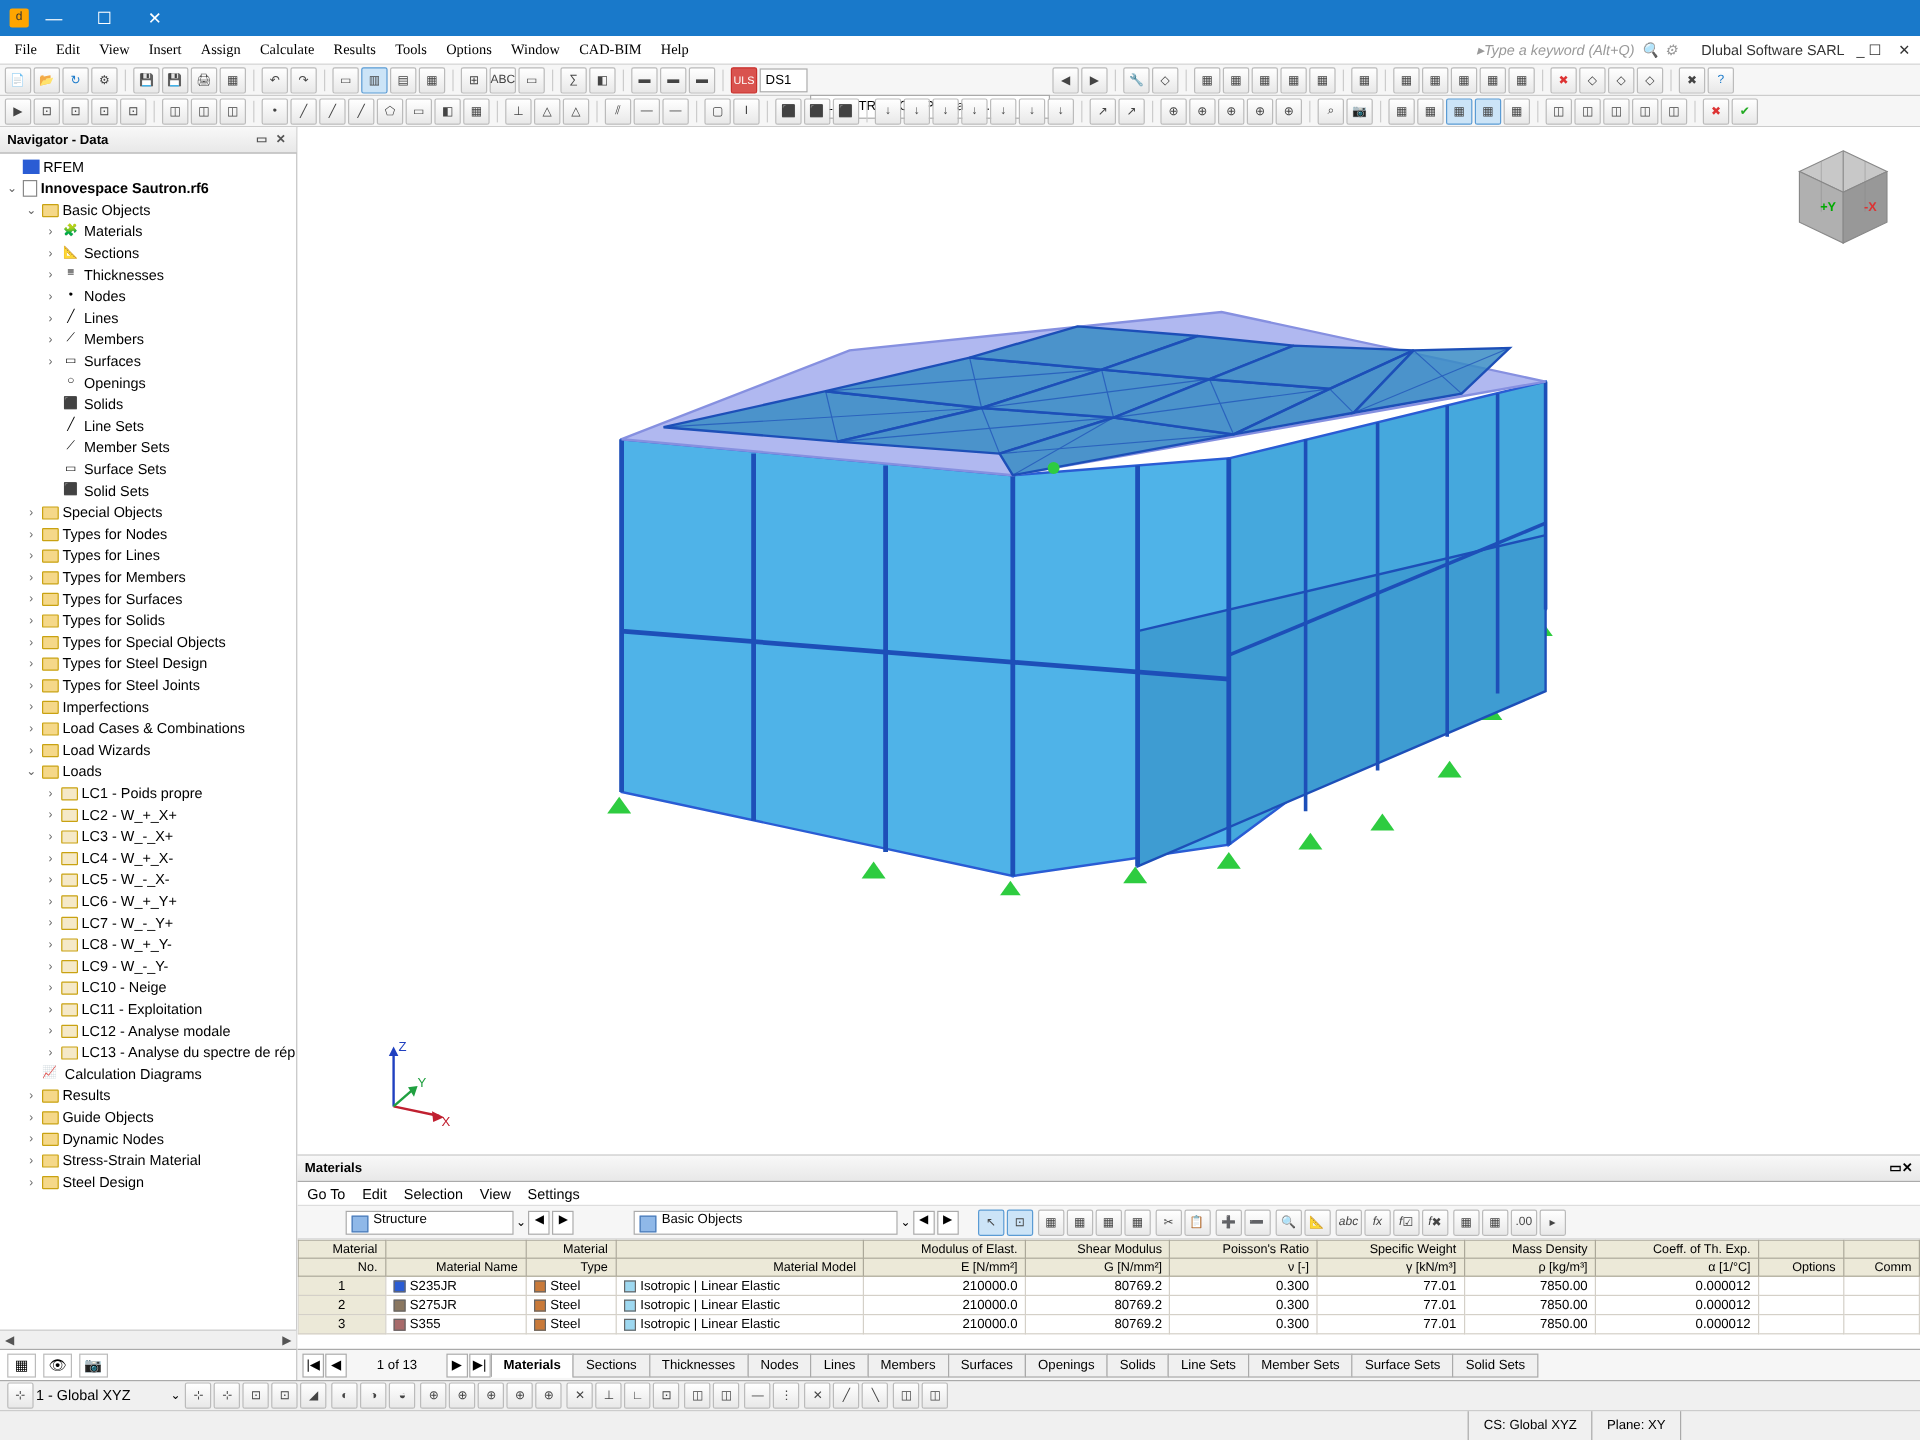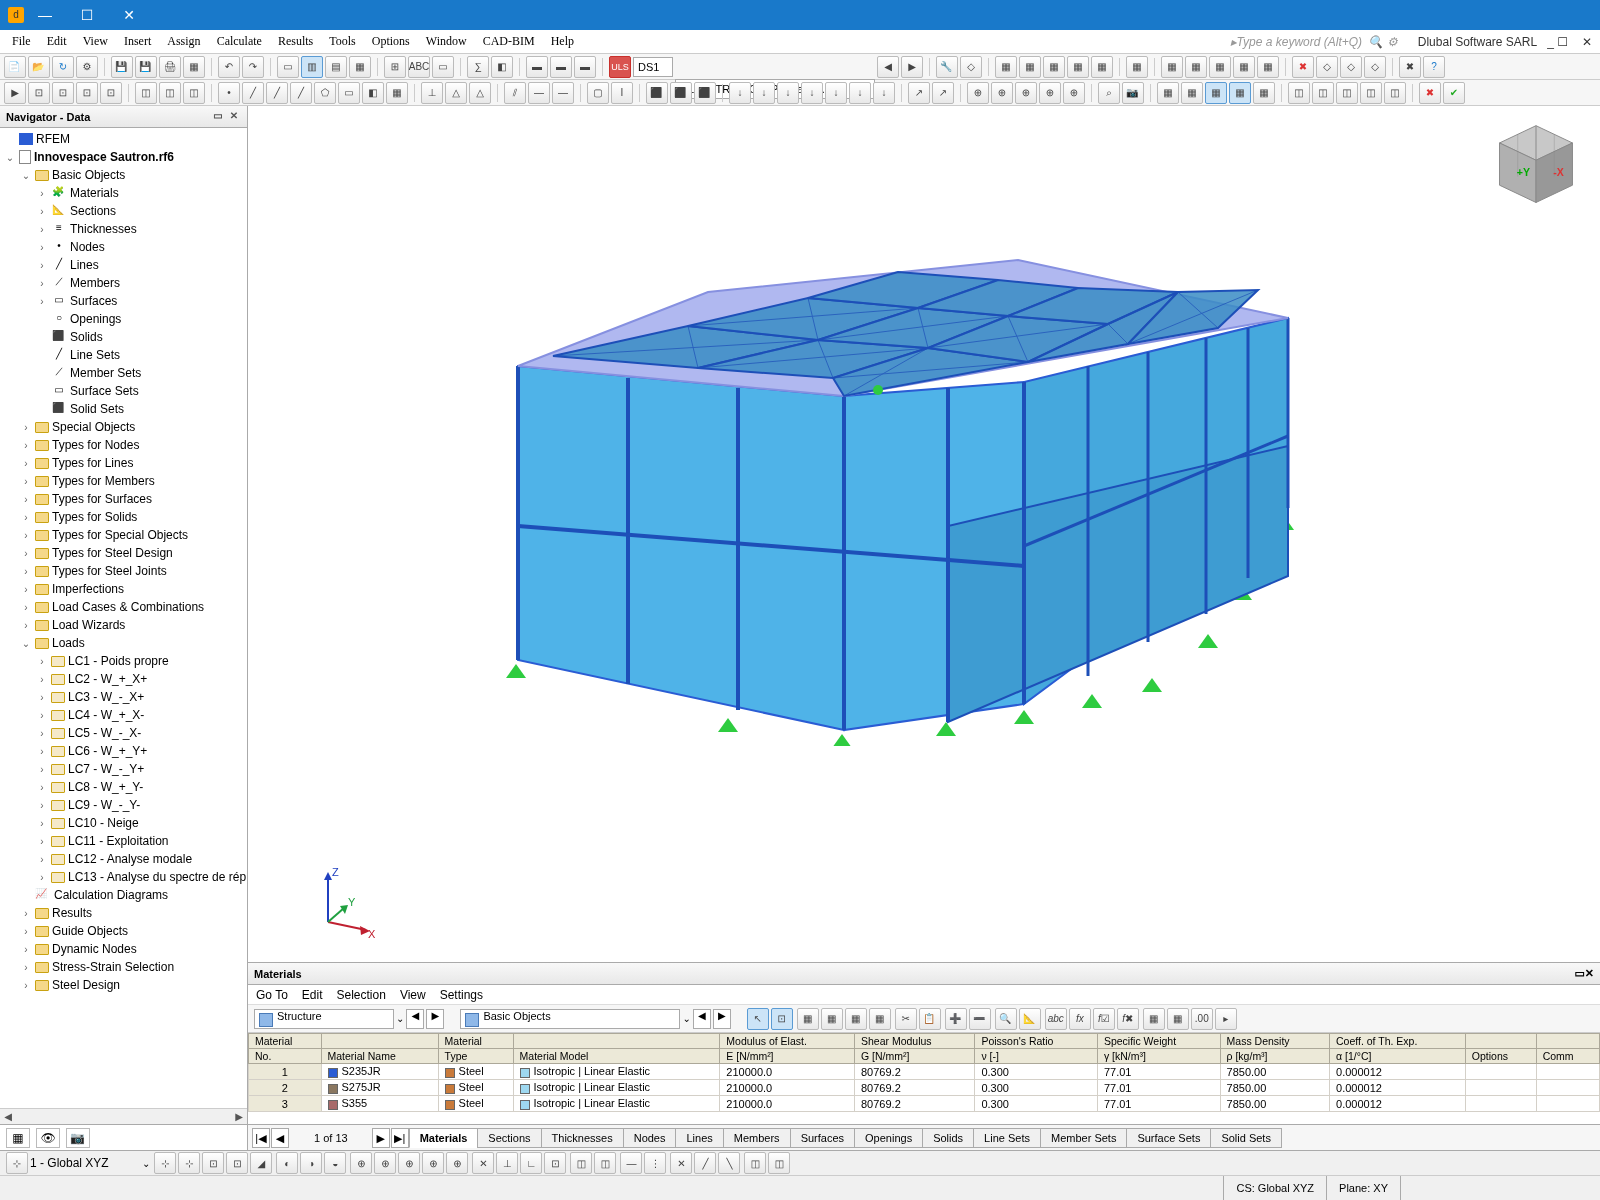--- a/index.html
+++ b/index.html
@@ -52,28 +52,28 @@
 
 .orientation-cube { position: absolute; top: 12px; right: 16px; width: 96px; height: 96px; }
 
 .building { position: absolute; left: 140px; top: 60px; width: 920px; height: 580px; }
 
 .materials-panel { height: 162px; border-top: 1px solid #aaa; background: #f6f6f6; display: flex; flex-direction: column; }
 .mat-header { height: 22px; background: linear-gradient(#f8f8f8,#e8e8e8); display: flex; align-items: center; padding: 0 6px; font-weight: bold; font-size: 11px; border-bottom: 1px solid #aaa; }
 .mat-header .spacer { flex: 1; }
 .mat-menu { height: 20px; display: flex; align-items: center; gap: 14px; padding: 0 8px; font-size: 12px; background: #fff; border-bottom: 1px solid #ddd; }
 .mat-tools { height: 28px; display: flex; align-items: center; gap: 2px; padding: 0 6px; background: #f6f6f6; border-bottom: 1px solid #ccc; }
-.mat-tools .combo2 { height: 20px; border: 1px solid #aaa; background: #fff; padding: 0 18px 0 22px; font-size: 11px; position: relative; min-width: 140px; }
+.mat-tools .combo2 { height: 20px; border: 1px solid #aaa; background: #fff; padding: 0 18px 0 22px; font-size: 11px; position: relative; min-width: 140px; margin-left: 34px; }
 .mat-tools .combo2::before { content: ''; position: absolute; left: 4px; top: 3px; width: 12px; height: 12px; background: #8fb8e8; border: 1px solid #4a7bb8; }
 .mat-tools .navbtn { width: 18px; height: 20px; border: 1px solid #aaa; background: #fff; text-align: center; font-size: 10px; cursor: pointer; }
 
 .mat-grid { flex: 1; background: #fff; overflow: auto; font-size: 11px; }
 .mat-grid table { border-collapse: collapse; width: 100%; }
-.mat-grid th { background: #ece9d8; border: 1px solid #aca899; padding: 1px 6px; font-weight: normal; font-size: 10.5px; text-align: left; }
-.mat-grid td { border: 1px solid #d4d0c8; padding: 1px 6px; height: 16px; }
+.mat-grid th { background: #ece9d8; border: 1px solid #aca899; padding: 1px 6px; font-weight: normal; font-size: 10.5px; text-align: right; }
+.mat-grid td { border: 1px solid #d4d0c8; padding: 1px 6px; text-align: right; height: 16px; }
 .mat-grid td.left { text-align: left; }
 .mat-grid td.hdr { background: #ece9d8; text-align: center; }
 .swatch { display: inline-block; width: 10px; height: 10px; border: 1px solid #666; vertical-align: middle; margin-right: 4px; }
 
 .mat-tabs { height: 26px; background: #f6f6f6; border-top: 1px solid #aaa; display: flex; align-items: center; padding: 0 4px; gap: 0; font-size: 11px; }
 .mat-tabs .nav { width: 18px; height: 20px; border: 1px solid #aaa; background: #fff; text-align: center; margin-right: 1px; cursor: pointer; line-height: 18px; }
 .mat-tabs .pager { padding: 0 24px; }
 .mat-tabs .tab { padding: 3px 10px; border: 1px solid #aaa; background: #f0f0f0; cursor: pointer; margin-left: -1px; }
 .mat-tabs .tab.active { background: #fff; border-bottom-color: #fff; font-weight: bold; }
 
@@ -494,21 +494,21 @@
           <span class="label">Guide Objects</span>
         </div>
         <div class="tree-row" style="padding-left: 20px;">
           <span class="exp">›</span>
           <span class="ticon folder"></span>
           <span class="label">Dynamic Nodes</span>
         </div>
         <div class="tree-row" style="padding-left: 20px;">
           <span class="exp">›</span>
           <span class="ticon folder"></span>
-          <span class="label">Stress-Strain Selection</span>
+          <span class="label">Stress-Strain Material</span>
         </div>
         <div class="tree-row" style="padding-left: 20px;">
           <span class="exp">›</span>
           <span class="ticon folder"></span>
           <span class="label">Steel Design</span>
         </div>
       </div>
     <div class="nav-scroll">
         <span class="arrow">◀</span>
         <span class="track"></span>

